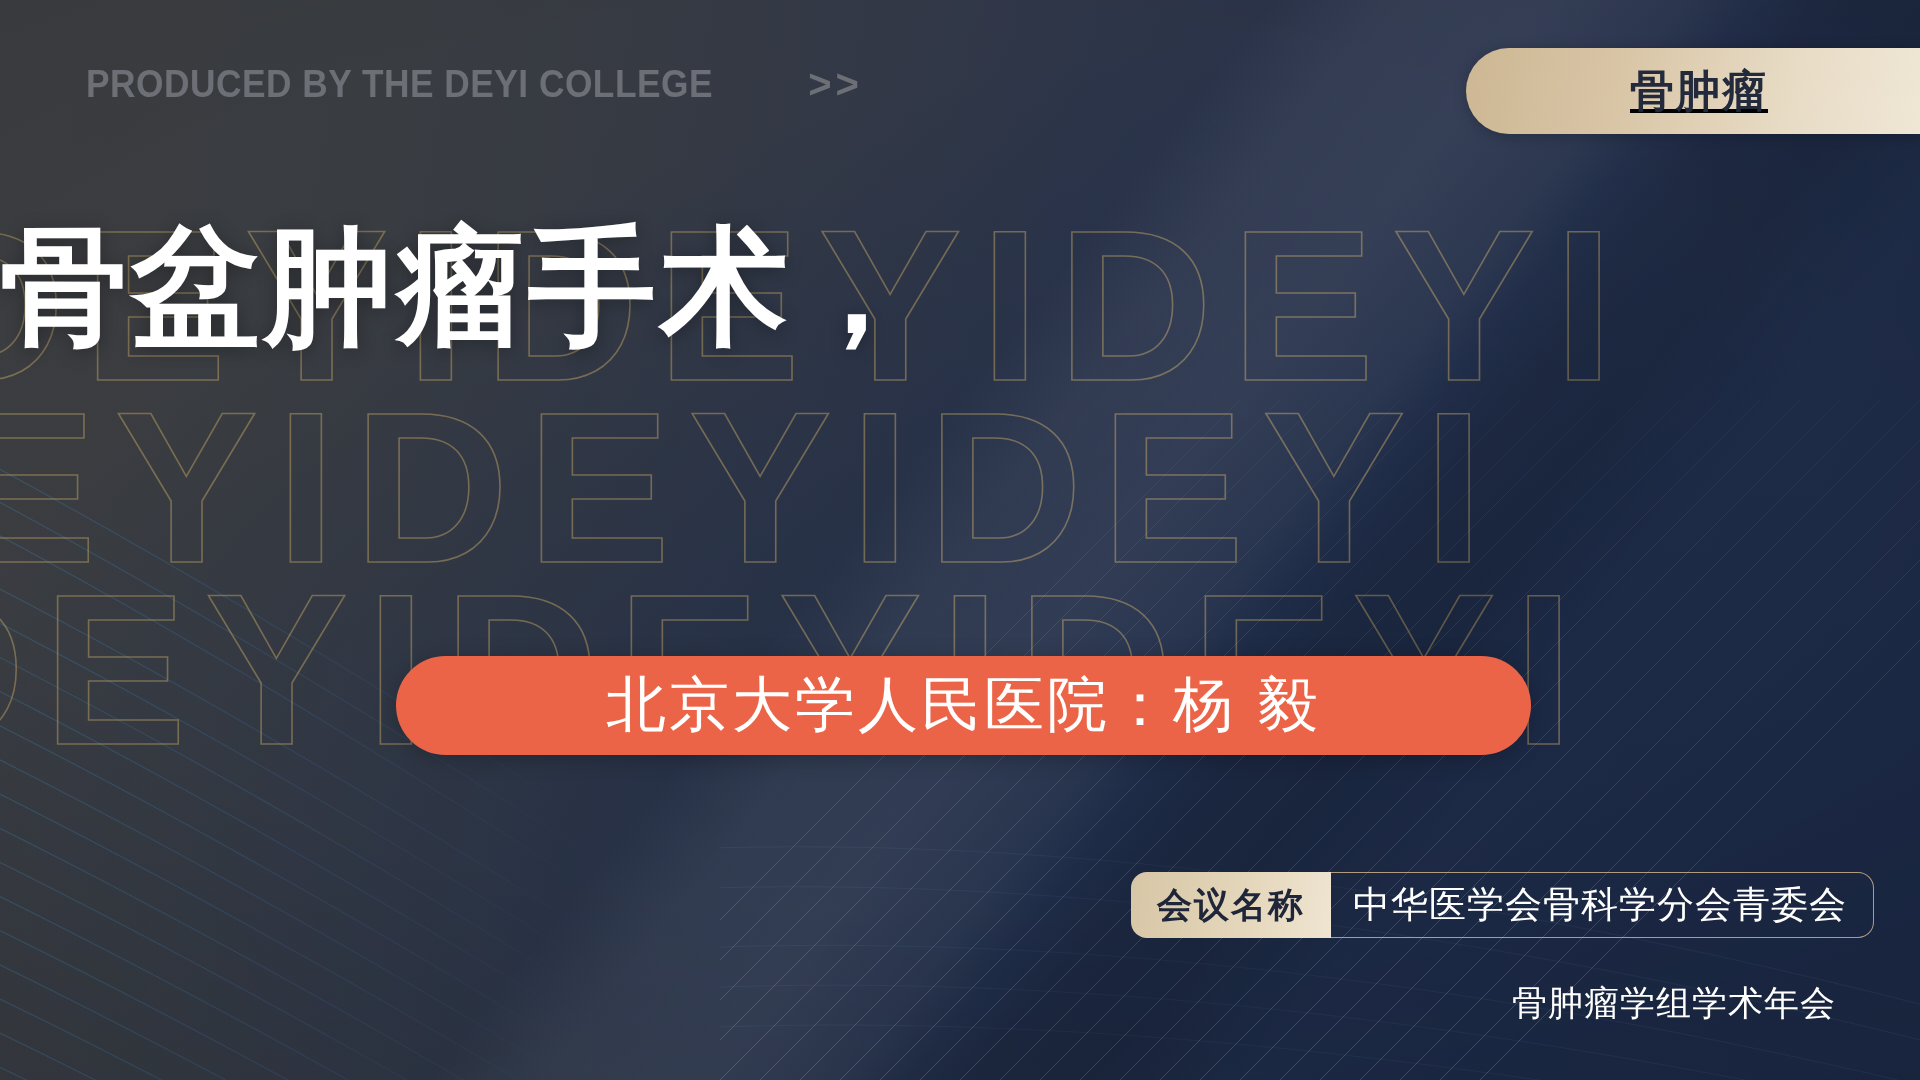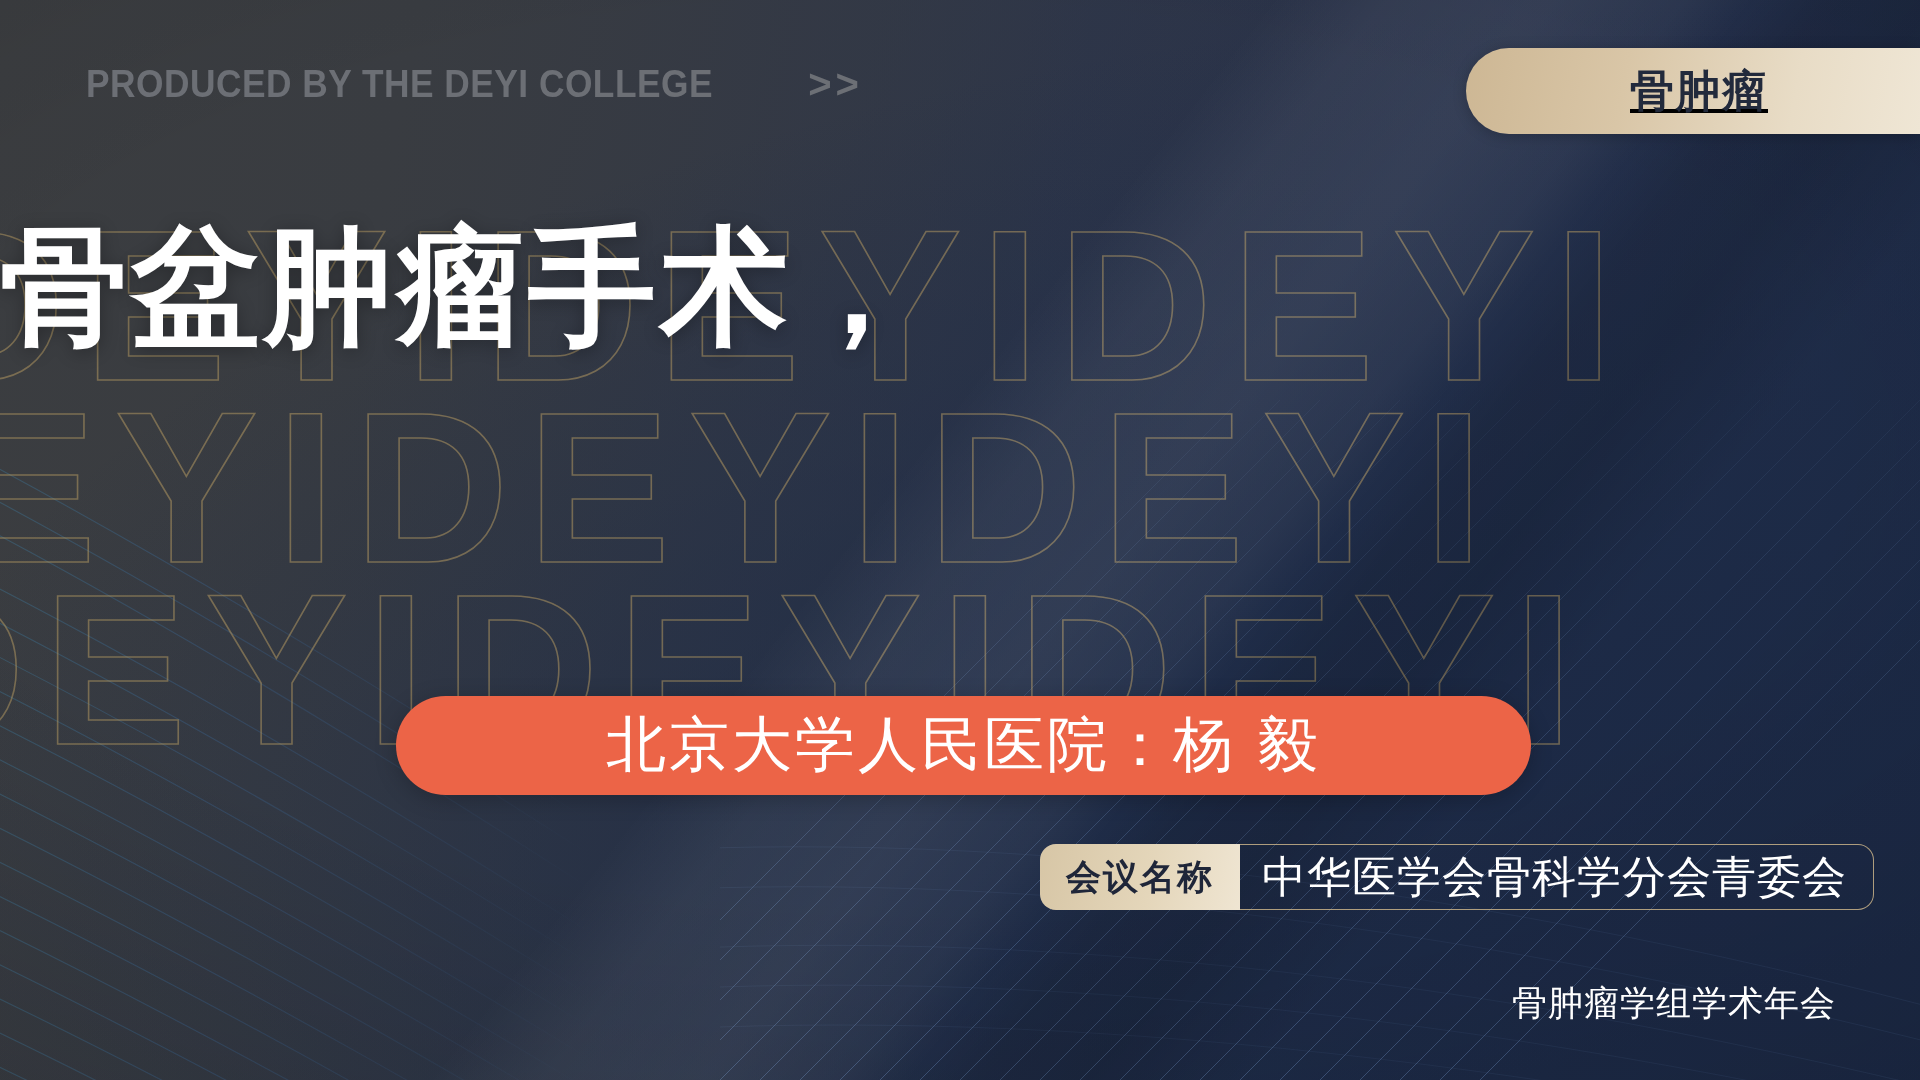--- a/index.html
+++ b/index.html
@@ -126,35 +126,35 @@
     font-weight:bold;
     font-size:128px;
     line-height:1.17;
     letter-spacing:4px;
     font-family:"DejaVu Sans","Liberation Sans",sans-serif;
     text-shadow:0 3px 18px rgba(0,0,0,.30);
   }
 
   
   .speaker-pill{
-    position:absolute;left:396px;top:696px;
+    position:absolute;left:396px;top:656px;
     width:1135px;height:99px;
     border-radius:50px;
     background:#ec6447;
     display:flex;align-items:center;justify-content:center;
     box-shadow:0 4px 22px rgba(0,0,0,.22);
   }
   .speaker-pill span{
     color:#fff;font-size:60px;font-weight:500;letter-spacing:3px;
     font-family:"DejaVu Sans","Liberation Sans",sans-serif;
   }
 
   
   .conf-row{
-    position:absolute;right:46px;top:844px;
+    position:absolute;right:46px;top:872px;
     display:flex;align-items:stretch;
   }
   .conf-tag{
     background:linear-gradient(100deg,#d7c6a6 0%,#e4d6ba 55%,#efe5d2 100%);
     border-radius:16px 0 0 16px;
     padding:0 26px;
     display:flex;align-items:center;
     height:66px;
   }
   .conf-tag span{
@@ -164,21 +164,21 @@
   .conf-name{
     border:1.6px solid rgba(201,179,137,.85);
     border-left:none;
     border-radius:0 16px 16px 0;
     padding:0 26px 0 22px;
     display:flex;align-items:center;
     height:66px;
     box-sizing:border-box;
   }
   .conf-name span{
-    font-size:44px;color:#ffffff;letter-spacing:1px;font-weight:500;
+    font-size:37px;color:#ffffff;letter-spacing:1px;font-weight:500;
     font-family:"DejaVu Sans","Liberation Sans",sans-serif;
   }
   .sub-conf{
     position:absolute;right:84px;top:980px;
     font-size:35px;color:#ffffff;letter-spacing:1px;font-weight:500;
     font-family:"DejaVu Sans","Liberation Sans",sans-serif;
   }
 </style>
 </head>
 <body>

